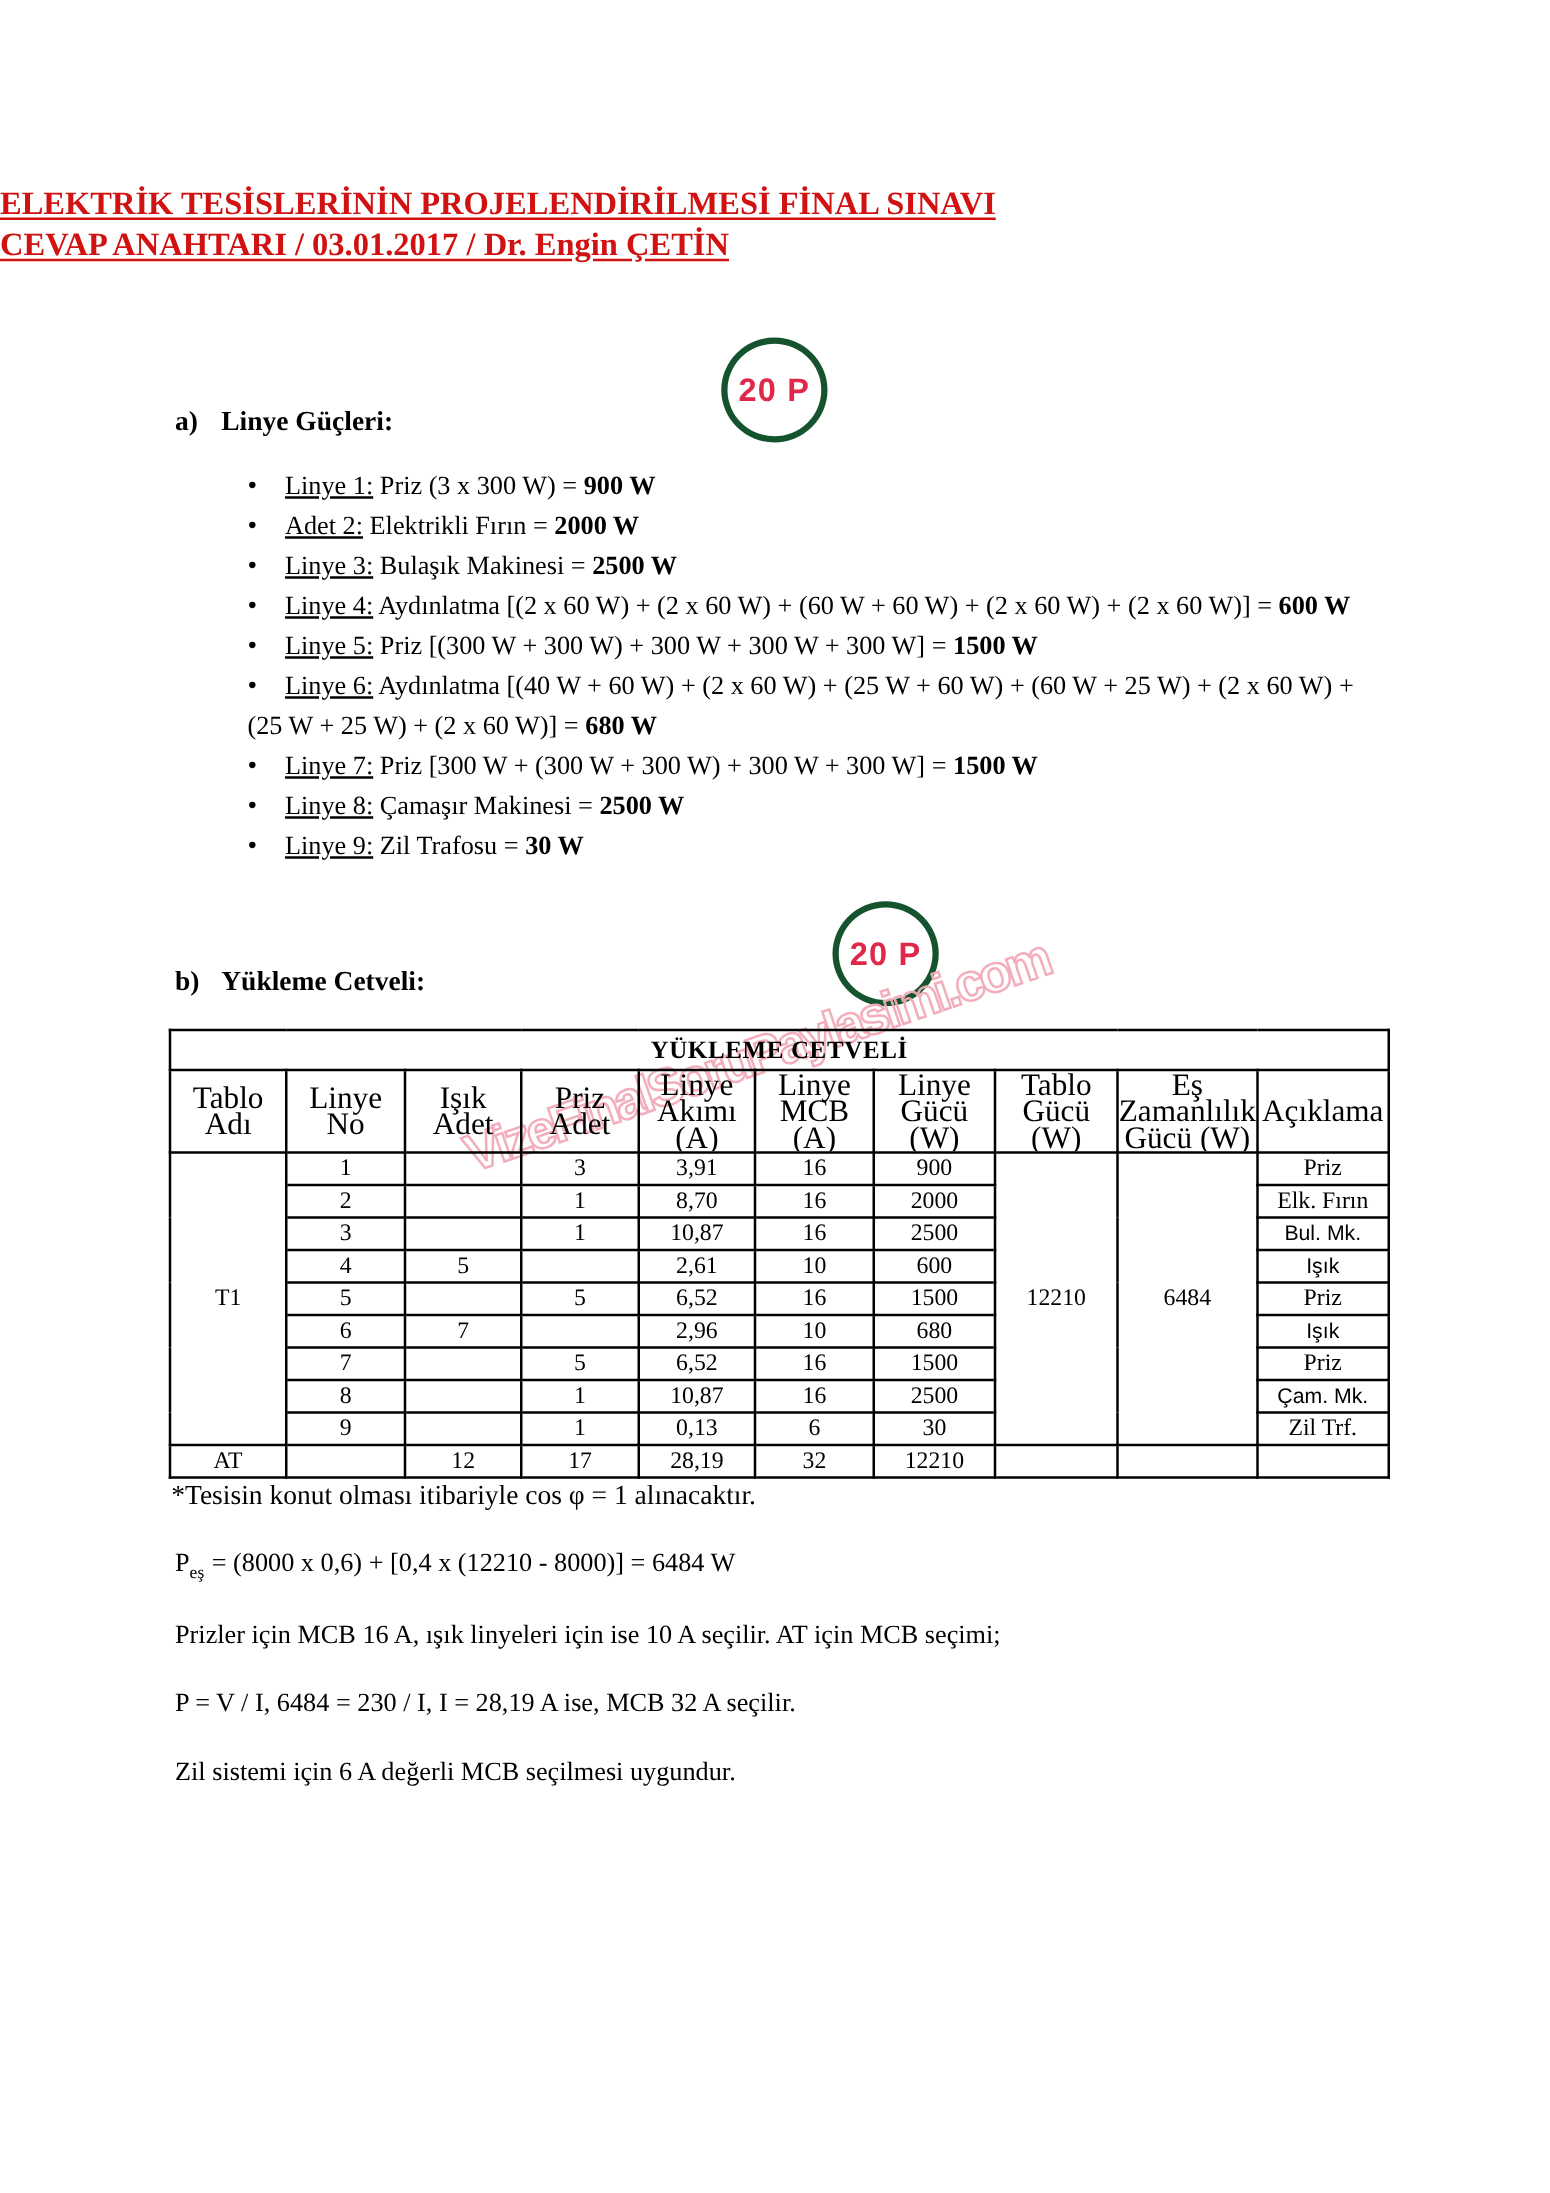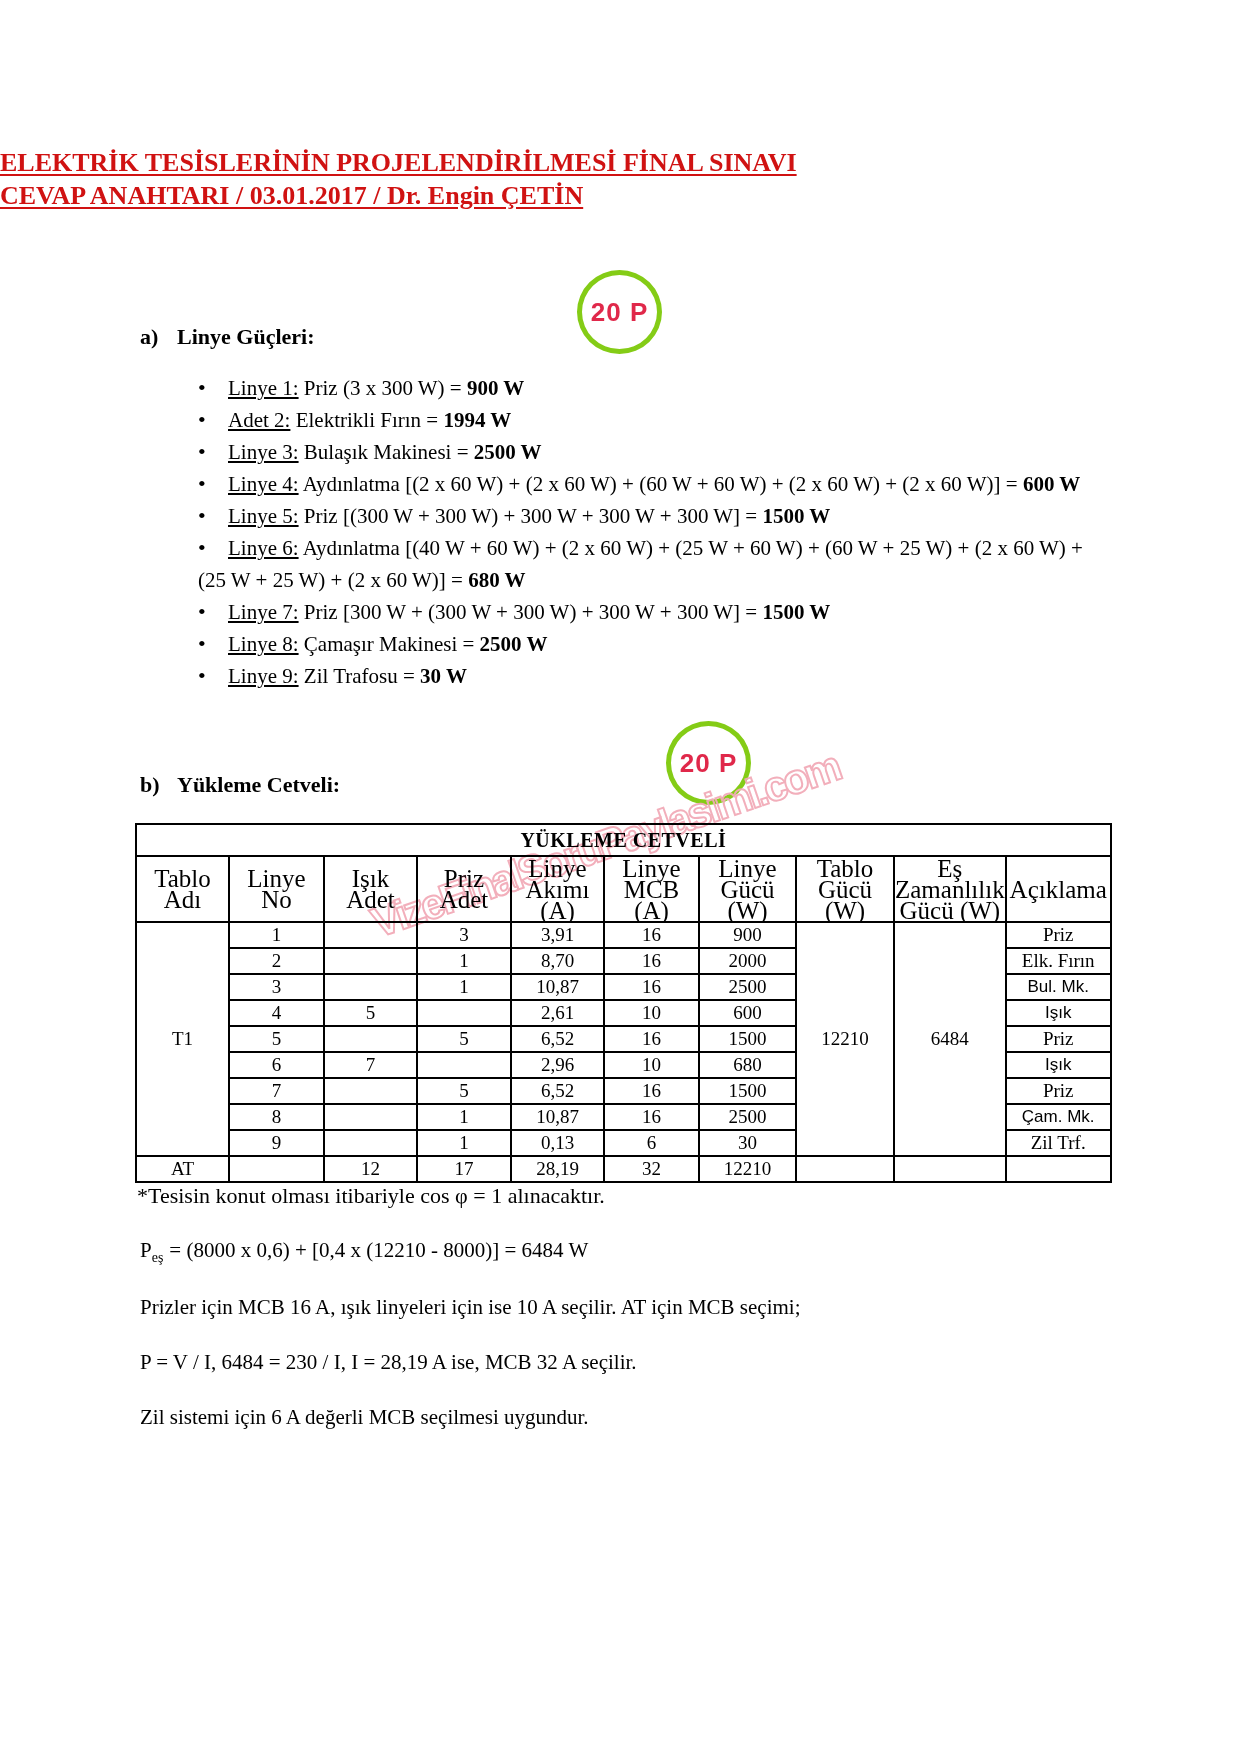--- a/index.html
+++ b/index.html
@@ -13,21 +13,21 @@
     color:#d01212;font-weight:bold;font-size:26px;line-height:33px;
   }
   .title-line{text-decoration:underline;text-underline-offset:3px;}
   
   .section-heading{position:absolute;left:140px;font-weight:bold;font-size:22px;}
   .heading-a{top:324px;}
   .heading-b{top:772px;}
   .h-marker{display:inline-block;width:37px;}
   
   .badge{
-    position:absolute;width:85px;height:84px;border:5px solid #84cc16;border-radius:50%;
+    position:absolute;width:85px;height:84px;border:5px solid #14532d;border-radius:50%;
     box-sizing:border-box;display:flex;align-items:center;justify-content:center;
     font-family:"Liberation Sans", sans-serif;font-weight:bold;font-size:26px;
     color:#e0284a;letter-spacing:1px;background:transparent;
   }
   .badge-a{left:577px;top:270px;}
   .badge-b{left:666px;top:721px;}
   
   .linye-list{
     position:absolute;left:198px;top:372px;width:888px;margin:0;padding:0;
     list-style:none;font-size:21px;line-height:32px;
@@ -73,21 +73,21 @@
   </div>
 
   <div class="badge badge-a">
       <span>20 P</span>
     </div>
 
   <div class="section-heading heading-a"><span class="h-marker">a)</span><span>Linye Güçleri:</span></div>
 
   <ul class="linye-list">
     <li><span class="bullet">•</span><span class="lbl">Linye 1:</span><span> Priz (3 x 300 W) = </span><b>900 W</b></li>
-    <li><span class="bullet">•</span><span class="lbl">Adet 2:</span><span> Elektrikli Fırın = </span><b>1994 W</b></li>
+    <li><span class="bullet">•</span><span class="lbl">Adet 2:</span><span> Elektrikli Fırın = </span><b>2000 W</b></li>
     <li><span class="bullet">•</span><span class="lbl">Linye 3:</span><span> Bulaşık Makinesi = </span><b>2500 W</b></li>
     <li><span class="bullet">•</span><span class="lbl">Linye 4:</span><span> Aydınlatma [(2 x 60 W) + (2 x 60 W) + (60 W + 60 W) + (2 x 60 W) + (2 x 60 W)] = </span><b>600 W</b></li>
     <li><span class="bullet">•</span><span class="lbl">Linye 5:</span><span> Priz [(300 W + 300 W) + 300 W + 300 W + 300 W] = </span><b>1500 W</b></li>
     <li><span class="bullet">•</span><span class="lbl">Linye 6:</span><span> Aydınlatma [(40 W + 60 W) + (2 x 60 W) + (25 W + 60 W) + (60 W + 25 W) + (2 x 60 W) + (25 W + 25 W) + (2 x 60 W)] = </span><b>680 W</b></li>
     <li><span class="bullet">•</span><span class="lbl">Linye 7:</span><span> Priz [300 W + (300 W + 300 W) + 300 W + 300 W] = </span><b>1500 W</b></li>
     <li><span class="bullet">•</span><span class="lbl">Linye 8:</span><span> Çamaşır Makinesi = </span><b>2500 W</b></li>
     <li><span class="bullet">•</span><span class="lbl">Linye 9:</span><span> Zil Trafosu = </span><b>30 W</b></li>
   </ul>
 
   <div class="badge badge-b">

